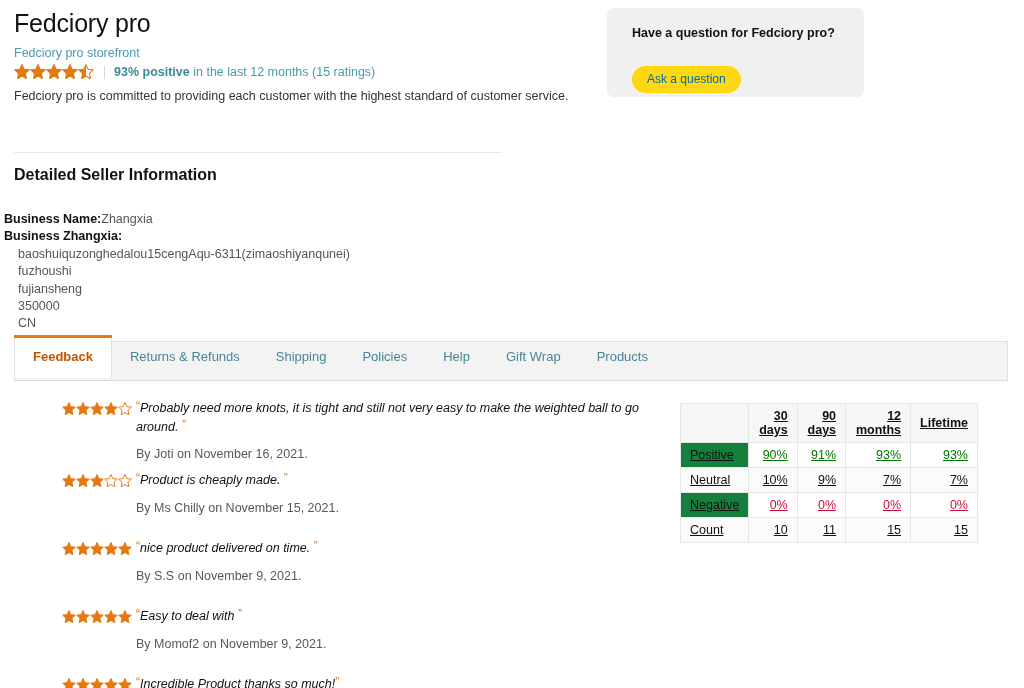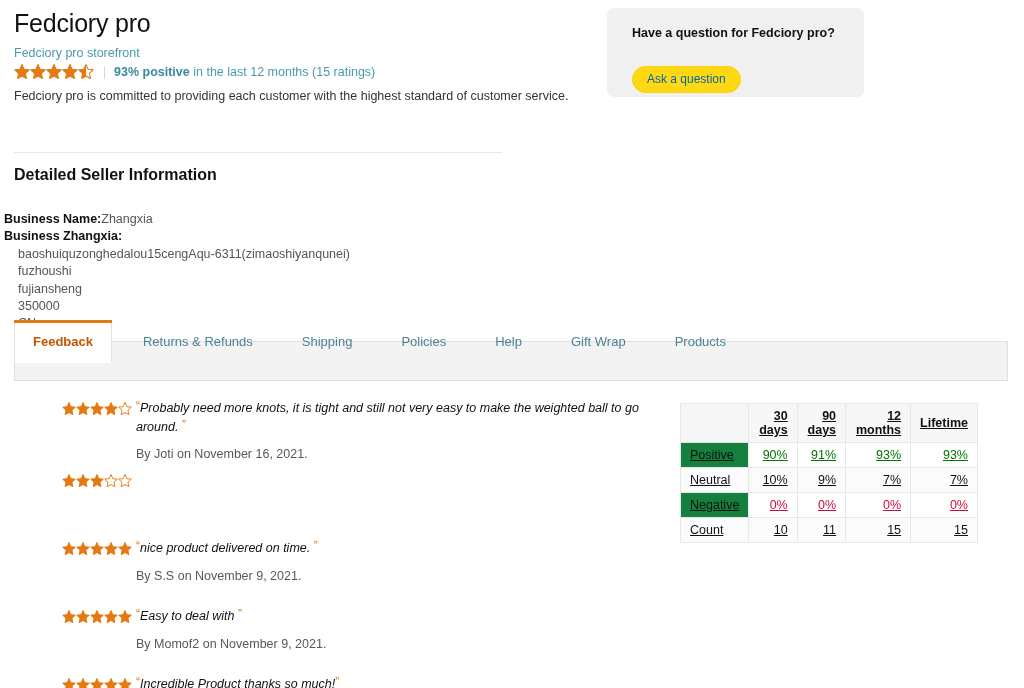--- a/index.html
+++ b/index.html
@@ -71,21 +71,21 @@
 
   
   .tab-strip {
     position: absolute; left: 14px; top: 341px; width: 994px; height: 40px;
     background: #f3f3f3; border: 1px solid #e0e0e0; border-bottom: none;
   }
   .tab-underline {
     position: absolute; left: 14px; top: 380px; width: 994px; height: 1px;
     background: #dddddd;
   }
-  .tabs { position: absolute; left: 14px; top: 321px; height: 41px; display: flex; gap: 13px; }
+  .tabs { position: absolute; left: 14px; top: 336px; height: 41px; display: flex; }
   .tab {
     position: relative; height: 41px; display: flex; align-items: center;
     padding: 0 18px; font-size: 13px; color: #4b8494; cursor: pointer;
     white-space: nowrap;
   }
   .tab.active {
     background: #ffffff; color: #c45500; font-weight: bold;
     border-left: 1px solid #e0e0e0; border-right: 1px solid #e0e0e0;
   }
   .tab.active::before {
@@ -261,20 +261,24 @@
             <g transform="translate(32,0)">
               <path d="M8 0.6 L10.1 5.3 L15.2 5.9 L11.4 9.4 L12.4 14.5 L8 12 L3.6 14.5 L4.6 9.4 L0.8 5.9 L5.9 5.3 Z" fill="#e47911" stroke="#e47911" stroke-width="1.1" stroke-linejoin="round"></path>
             </g>
             <g transform="translate(48,0)">
               <path d="M8 0.6 L10.1 5.3 L15.2 5.9 L11.4 9.4 L12.4 14.5 L8 12 L3.6 14.5 L4.6 9.4 L0.8 5.9 L5.9 5.3 Z" fill="none" stroke="#e47911" stroke-width="1.1" stroke-linejoin="round"></path>
             </g>
             <g transform="translate(64,0)">
               <path d="M8 0.6 L10.1 5.3 L15.2 5.9 L11.4 9.4 L12.4 14.5 L8 12 L3.6 14.5 L4.6 9.4 L0.8 5.9 L5.9 5.3 Z" fill="none" stroke="#e47911" stroke-width="1.1" stroke-linejoin="round"></path>
             </g>
           </svg></div>
+        <div class="review-body">
+          <div class="review-quote"><span class="q-mark">“</span><span>Product is cheaply made. </span><span class="q-mark">”</span></div>
+          <div class="review-author">By Ms Chilly on November 15, 2021.</div>
+        </div>
       </div>
       <div class="review">
         <div class="review-stars"><svg width="70" height="14" viewBox="0 0 80 16">
             <defs>
               <linearGradient id="halfgrad14">
                 <stop offset="50%" stop-color="#e47911"></stop>
                 <stop offset="50%" stop-color="#ffffff" stop-opacity="0"></stop>
               </linearGradient>
             </defs>
             <g transform="translate(0,0)">

